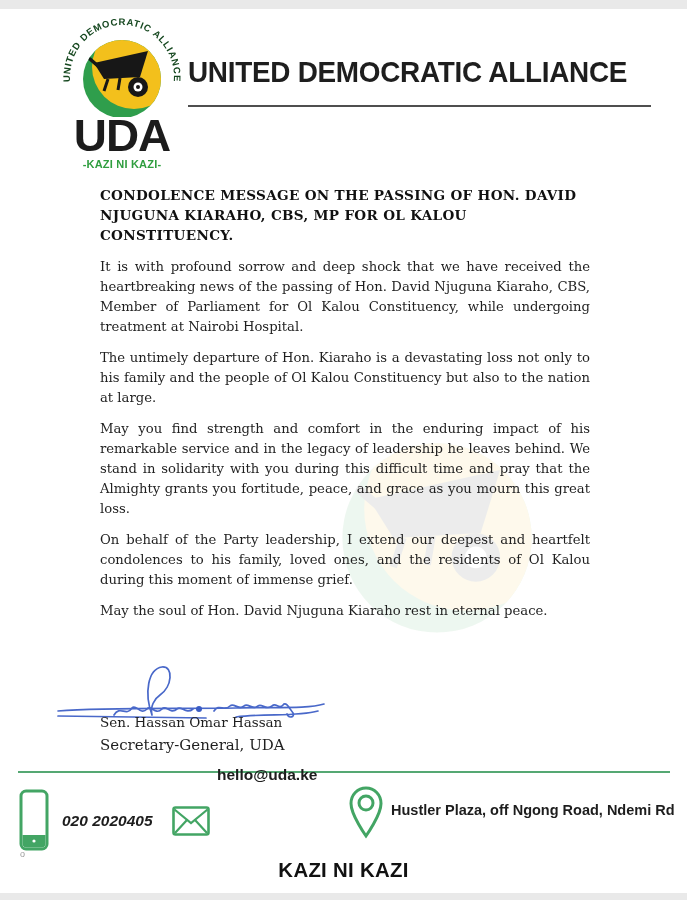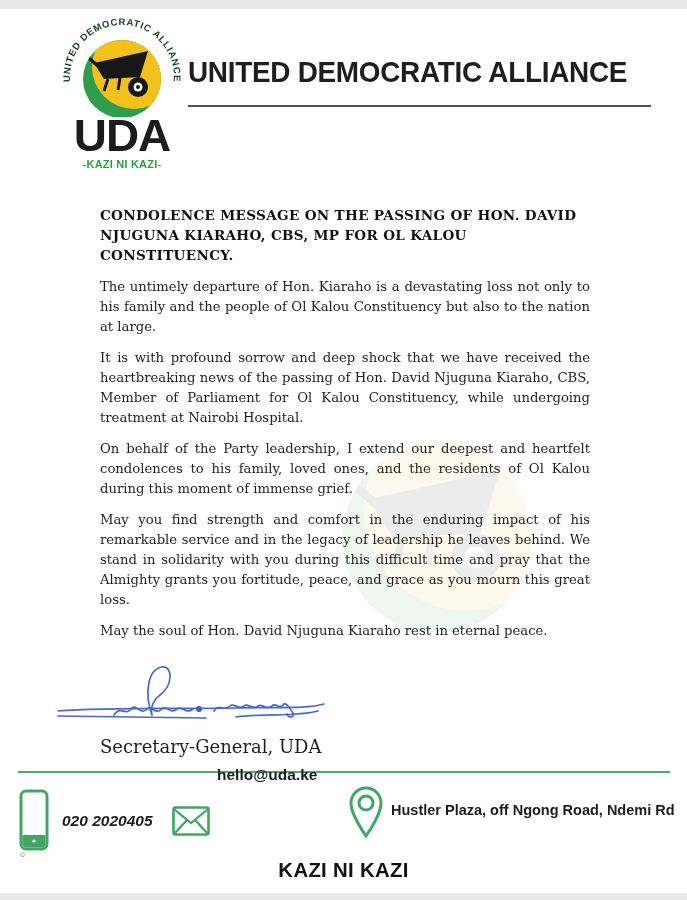--- a/index.html
+++ b/index.html
@@ -12,28 +12,28 @@
   
   .logo-block{position:absolute;left:52px;top:8px;width:140px;text-align:center;}
   .logo-emblem{display:block;margin:0 auto;}
   .logo-acronym{font-weight:bold;font-size:45px;line-height:0.85;color:#1c1c1c;letter-spacing:-1px;transform:scaleX(1.02);}
   .logo-tagline{font-weight:bold;font-size:11px;color:#2f9e3f;margin-top:3px;letter-spacing:0.2px;}
 
   .header-title{position:absolute;left:188px;top:46px;font-weight:bold;font-size:30px;color:#1e1e1e;white-space:nowrap;transform:scaleX(0.93);transform-origin:left center;letter-spacing:-0.3px;}
   .header-rule{position:absolute;left:188px;top:96px;width:463px;height:2px;background:#4f4f4f;}
 
   
-  .letter{position:absolute;left:100px;top:176px;width:490px;font-family:"DejaVu Serif",serif;color:#1f1f1f;margin-top:20px;}
+  .letter{position:absolute;left:100px;top:176px;width:490px;font-family:"DejaVu Serif",serif;color:#1f1f1f;}
   .subject{font-size:13.6px;font-weight:bold;line-height:20px;letter-spacing:0.3px;margin:0 0 12px 0;color:#101010;}
   .letter p{font-size:13.2px;line-height:20px;text-align:justify;margin:0 0 11px 0;}
 
   
   .sig-svg{position:absolute;left:56px;top:650px;}
   .signatory-name{position:absolute;left:100px;top:705px;font-family:"DejaVu Serif",serif;font-size:13.5px;color:#1f1f1f;}
-  .signatory-title{position:absolute;left:100px;top:727px;font-family:"DejaVu Serif",serif;font-size:18px;color:#1f1f1f;}
+  .signatory-title{position:absolute;left:100px;top:727px;font-family:"DejaVu Serif",serif;font-size:15px;color:#1f1f1f;}
 
   
   .footer-rule{position:absolute;left:18px;top:762px;width:652px;height:2px;background:#55a873;}
   .contact-label{position:absolute;font-weight:bold;color:#1d1d1d;}
   .phone-label{left:62px;top:803px;font-size:15.5px;font-style:italic;}
   .email-label{left:217px;top:757px;font-size:15.5px;}
   .address-label{left:391px;top:792px;font-size:14.5px;line-height:19.5px;}
   .address-label span{display:block;text-align:center;}
   .icon{position:absolute;}
   .icon-phone{left:19px;top:780px;}
@@ -89,38 +89,39 @@
     </svg>
     <div class="logo-acronym">UDA</div>
     <div class="logo-tagline">-KAZI NI KAZI-</div>
   </div>
 
   <div class="header-title">UNITED DEMOCRATIC ALLIANCE</div>
   <div class="header-rule"></div>
 
   <div class="letter">
     <h2 class="subject">CONDOLENCE MESSAGE ON THE PASSING OF HON. DAVID NJUGUNA KIARAHO, CBS, MP FOR OL KALOU CONSTITUENCY.</h2>
+    <p>It is with profound sorrow and deep shock that we have received the heartbreaking news of the passing of Hon. David Njuguna Kiaraho, CBS, Member of Parliament for Ol Kalou Constituency, while undergoing treatment at Nairobi Hospital.</p>
     <p>The untimely departure of Hon. Kiaraho is a devastating loss not only to his family and the people of Ol Kalou Constituency but also to the nation at large.</p>
-    <p>It is with profound sorrow and deep shock that we have received the heartbreaking news of the passing of Hon. David Njuguna Kiaraho, CBS, Member of Parliament for Ol Kalou Constituency, while undergoing treatment at Nairobi Hospital.</p>
+    <p>May you find strength and comfort in the enduring impact of his remarkable service and in the legacy of leadership he leaves behind. We stand in solidarity with you during this difficult time and pray that the Almighty grants you fortitude, peace, and grace as you mourn this great loss.</p>
     <p>On behalf of the Party leadership, I extend our deepest and heartfelt condolences to his family, loved ones, and the residents of Ol Kalou during this moment of immense grief.</p>
-    <p>May you find strength and comfort in the enduring impact of his remarkable service and in the legacy of leadership he leaves behind. We stand in solidarity with you during this difficult time and pray that the Almighty grants you fortitude, peace, and grace as you mourn this great loss.</p>
     <p>May the soul of Hon. David Njuguna Kiaraho rest in eternal peace.</p>
   </div>
 
   <svg class="sig-svg" width="280" height="70" viewBox="0 0 280 70">
     <g stroke="#3a5cc5" stroke-width="1.7" fill="none" stroke-linecap="round" opacity="0.92">
       <path d="M2,52 C50,48 120,50 180,49 C220,48 252,50 268,45"></path>
       <path d="M96,56 C88,34 92,10 106,8 C118,7 116,28 104,36 C98,40 94,48 96,56"></path>
       <path d="M58,56 C64,46 70,58 76,49 C80,44 84,57 91,50 C95,45 99,57 106,50 C110,45 114,56 121,50 C125,46 130,56 137,50"></path>
       <path d="M158,52 C163,44 168,53 174,47 C178,43 182,52 188,47 C192,43 196,52 202,47 C206,44 210,52 216,47 C220,43 223,51 227,46 C230,42 234,50 237,54 C239,58 233,60 231,55"></path>
       <path d="M180,58 C210,54 240,58 262,52"></path>
       <path d="M2,57 L150,59"></path>
     </g>
     <circle cx="143" cy="50" r="3" fill="#3a5cc5"></circle>
   </svg>
+  <div class="signatory-name">Sen. Hassan Omar Hassan</div>
   <div class="signatory-title">Secretary-General, UDA</div>
 
   <div class="footer-rule"></div>
 
   <svg class="icon icon-phone" width="30" height="62" viewBox="0 0 30 62">
     <rect x="2" y="2" width="26" height="58" rx="5" fill="none" stroke="#43a564" stroke-width="3"></rect>
     <path d="M3.5,46 h23 v8.5 a4,4 0 0 1 -4,4 h-15 a4,4 0 0 1 -4,-4 Z" fill="#43a564"></path>
     <circle cx="15" cy="52" r="1.6" fill="#ffffff"></circle>
   </svg>
   <span class="contact-label phone-label">020 2020405</span>

